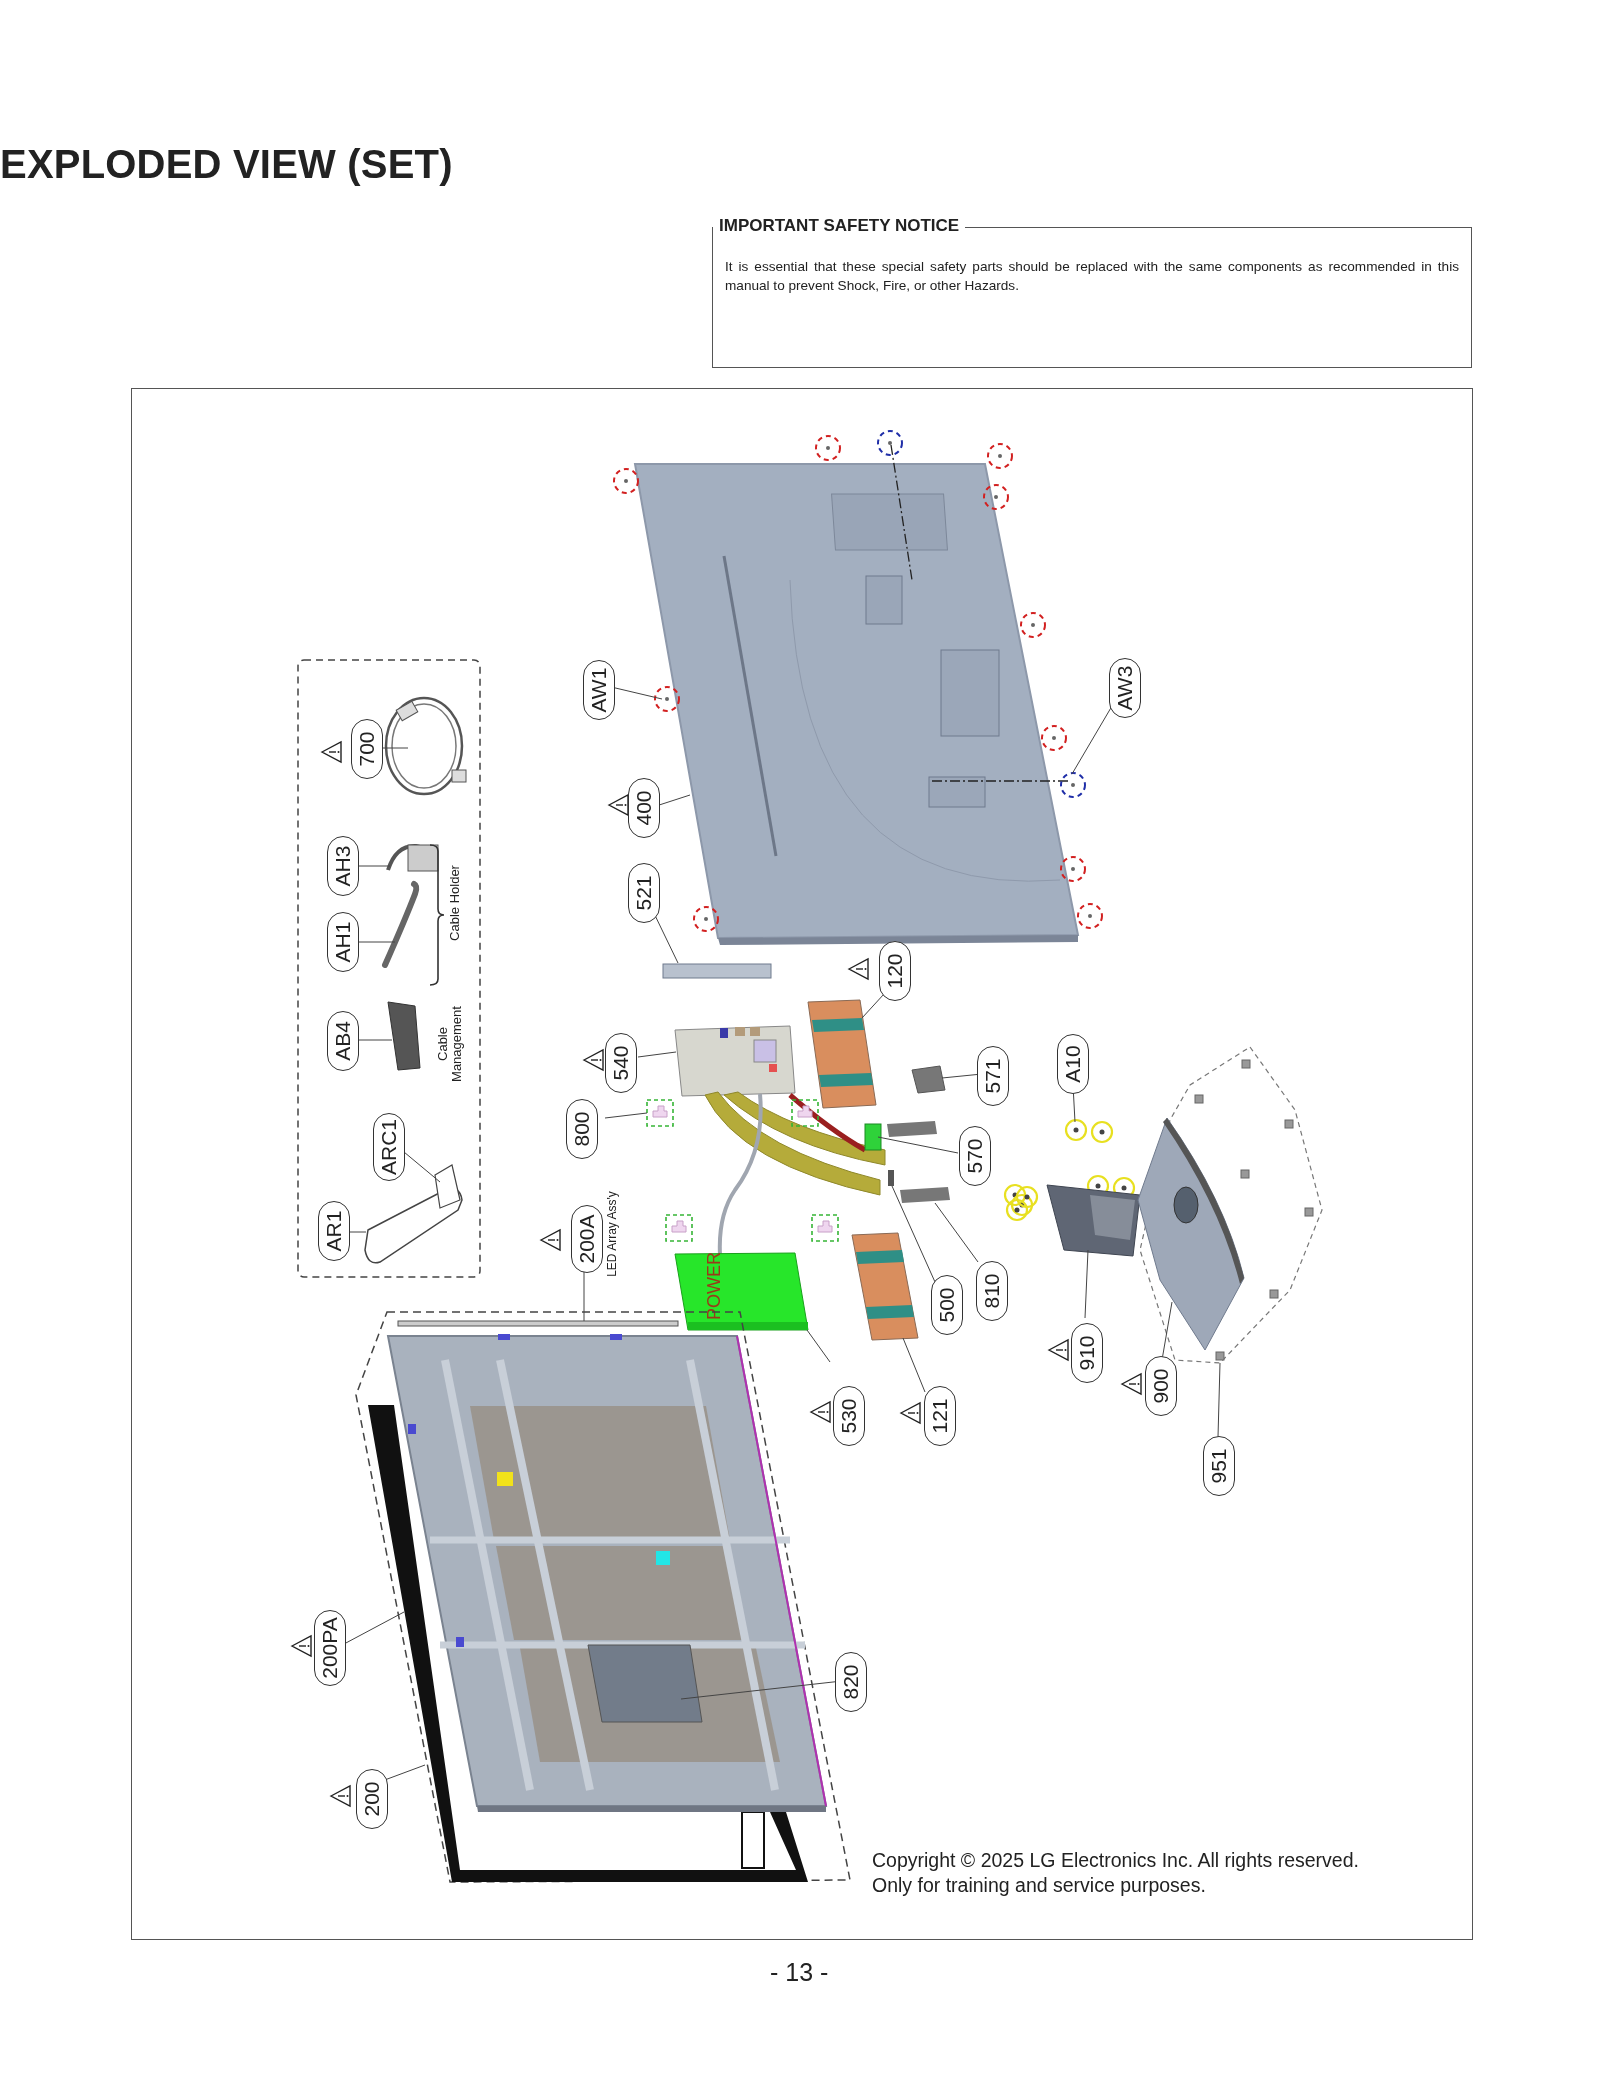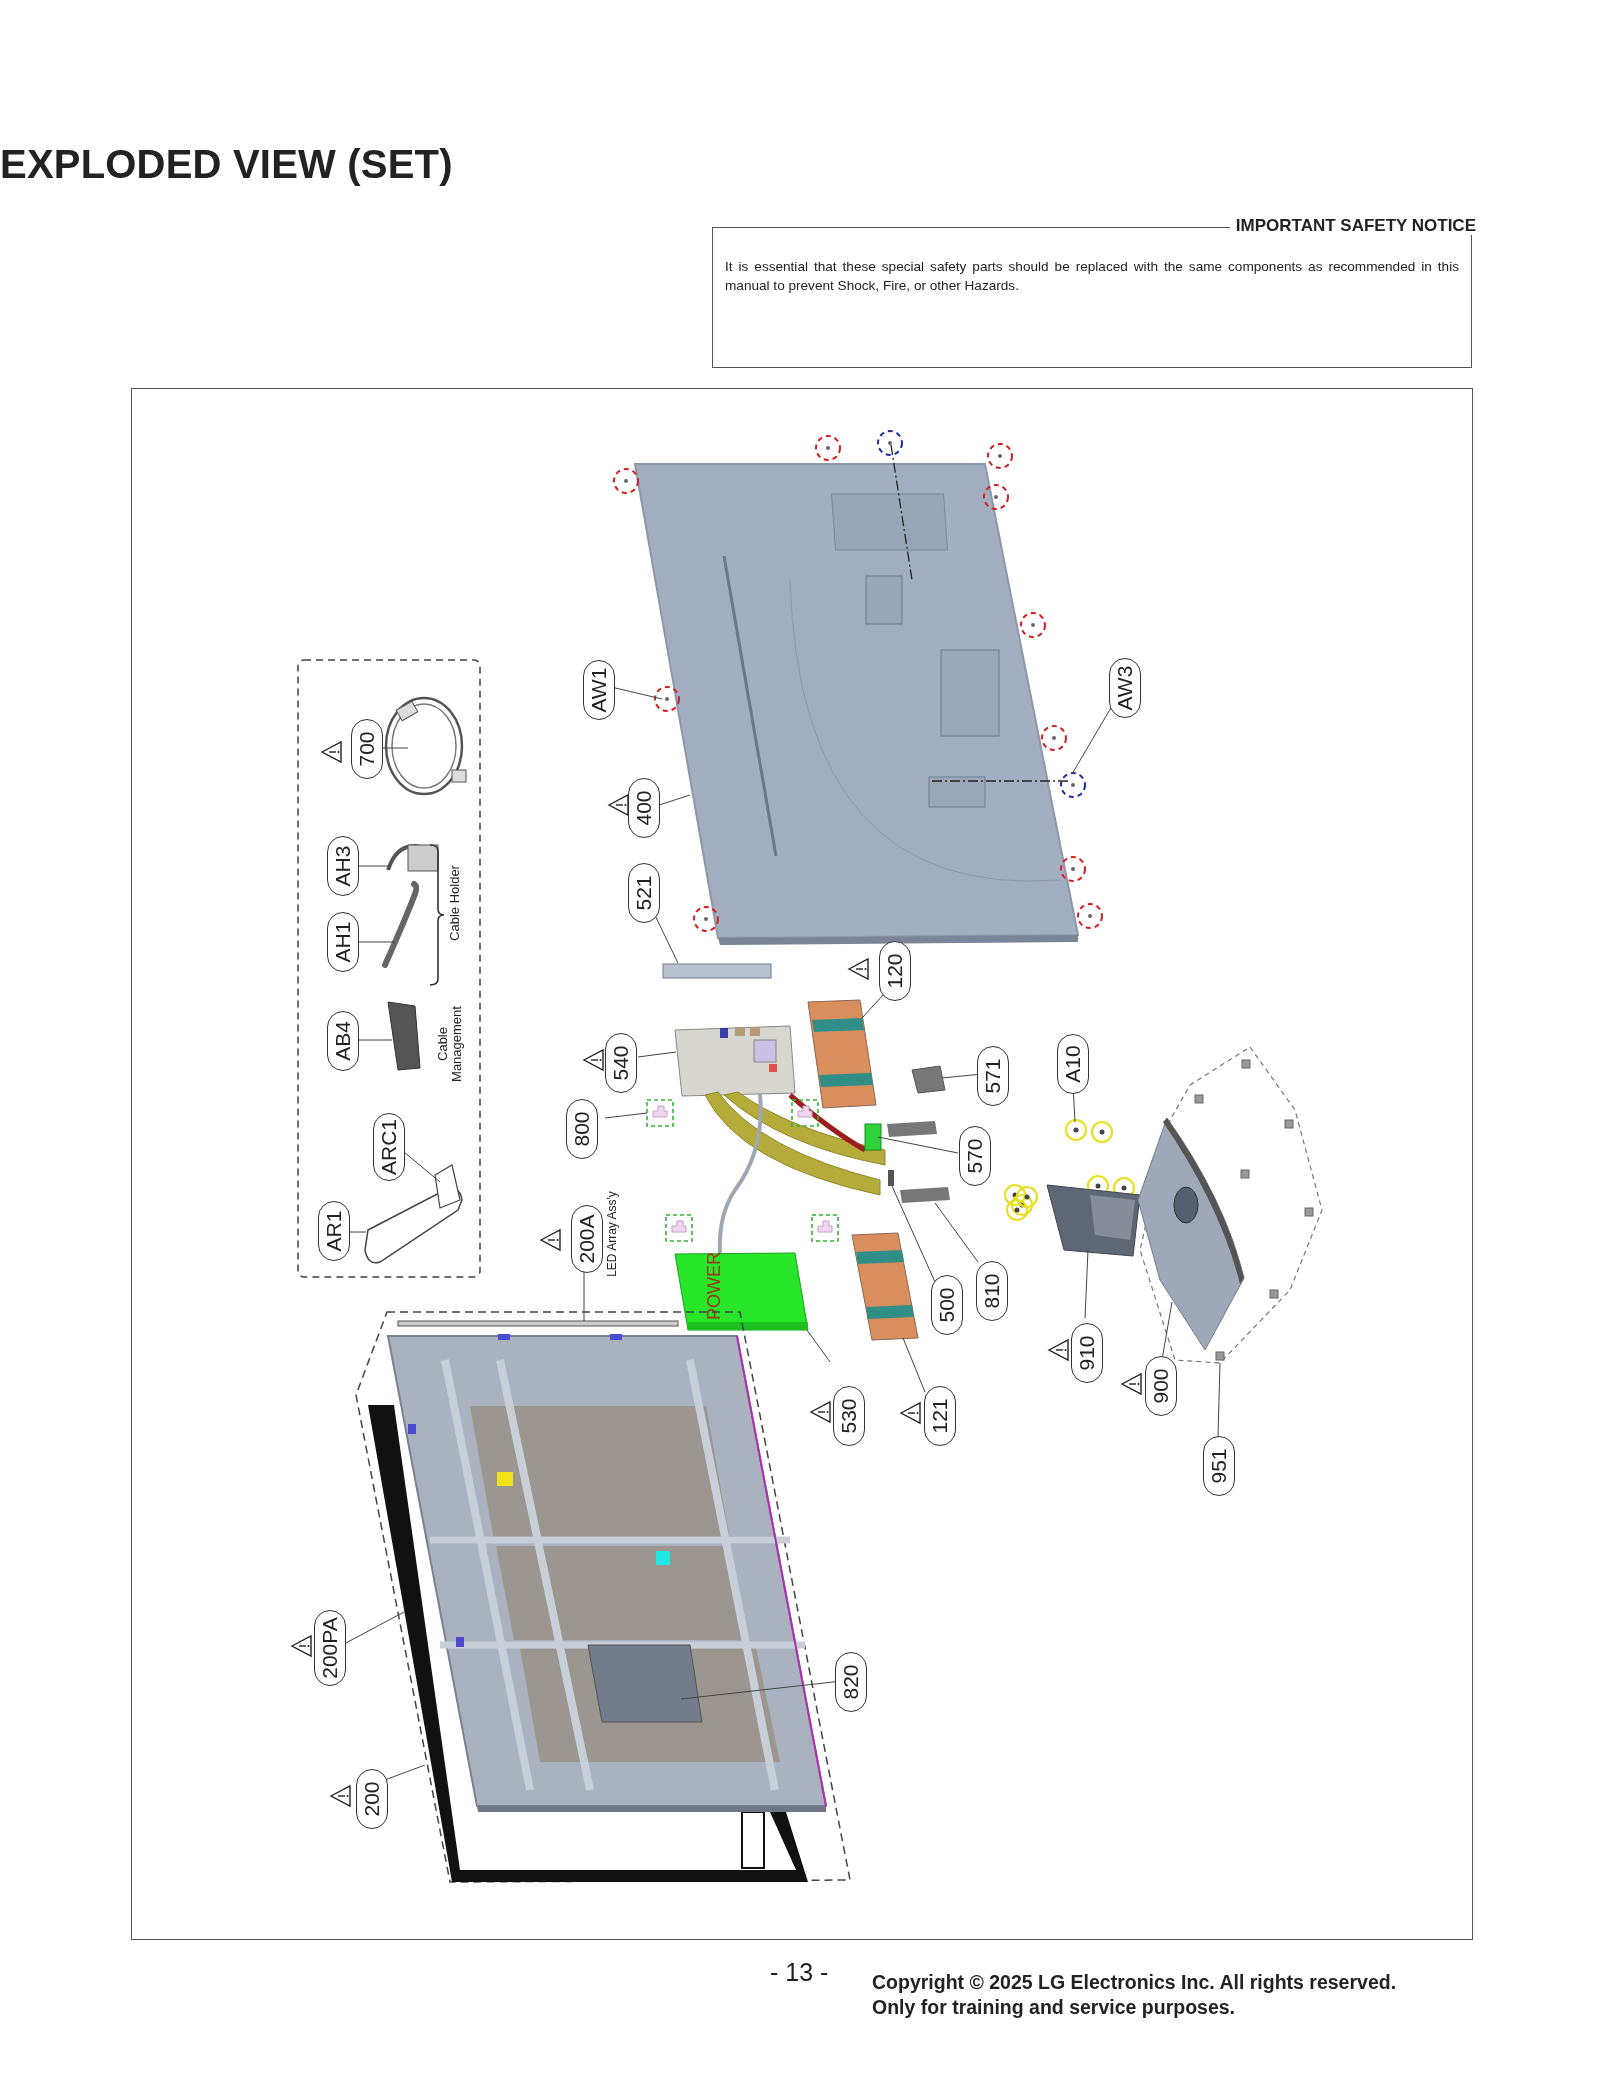--- a/index.html
+++ b/index.html
@@ -1,28 +1,28 @@
 <!DOCTYPE html>
 <html><head>
 <meta charset="utf-8">
 <style>
   html,body{margin:0;padding:0;background:#fff;}
   body{width:1600px;height:2084px;position:relative;overflow:hidden;font-family:"Liberation Sans",sans-serif;color:#222;}
   .title{position:absolute;left:0;width:1600px;top:142px;text-align:left;font-size:40px;font-weight:bold;letter-spacing:0.2px;}
   .notice{position:absolute;left:712px;top:227px;width:760px;height:141px;border:1.5px solid #555;box-sizing:border-box;}
-  .notice-head{position:absolute;top:-12px;left:11px;width:100%;text-align:right;}
+  .notice-head{position:absolute;top:-12px;left:0;width:100%;text-align:left;}
   .notice-head span{background:#fff;padding:0 6px;font-weight:bold;font-size:17px;}
   .notice-body{position:absolute;left:12px;right:12px;top:30px;font-size:13.6px;line-height:18.5px;text-align:justify;}
   .notice-body p{margin:0;}
   .frame{position:absolute;left:131px;top:388px;width:1342px;height:1552px;border:1.5px solid #555;box-sizing:border-box;}
   svg.diagram{position:absolute;left:0;top:0;}
   .pill{position:absolute;border:1.5px solid #333;border-radius:16px;background:#fff;font-size:21px;display:flex;align-items:center;justify-content:center;transform:rotate(-90deg);transform-origin:center;white-space:nowrap;}
   .vtxt{position:absolute;font-size:13px;transform:rotate(-90deg);transform-origin:center;white-space:nowrap;text-align:center;line-height:14px;}
   .footer-page{position:absolute;left:770px;top:1958px;font-size:25px;}
-  .footer-copy{position:absolute;left:872px;top:1970px;font-size:19.5px;line-height:25px;font-weight:bold;}
+  .footer-copy{position:absolute;left:872px;top:1848px;font-size:19.5px;line-height:25px;}
 </style>
 </head>
 <body>
 
 <div class="title">EXPLODED VIEW (SET)</div>
 
 <div class="notice">
   <div class="notice-head"><span>IMPORTANT SAFETY NOTICE</span></div>
   <div class="notice-body">
     <p>It is essential that these special safety parts should be replaced with the same components as recommended in this manual to prevent Shock, Fire, or other Hazards.</p>

